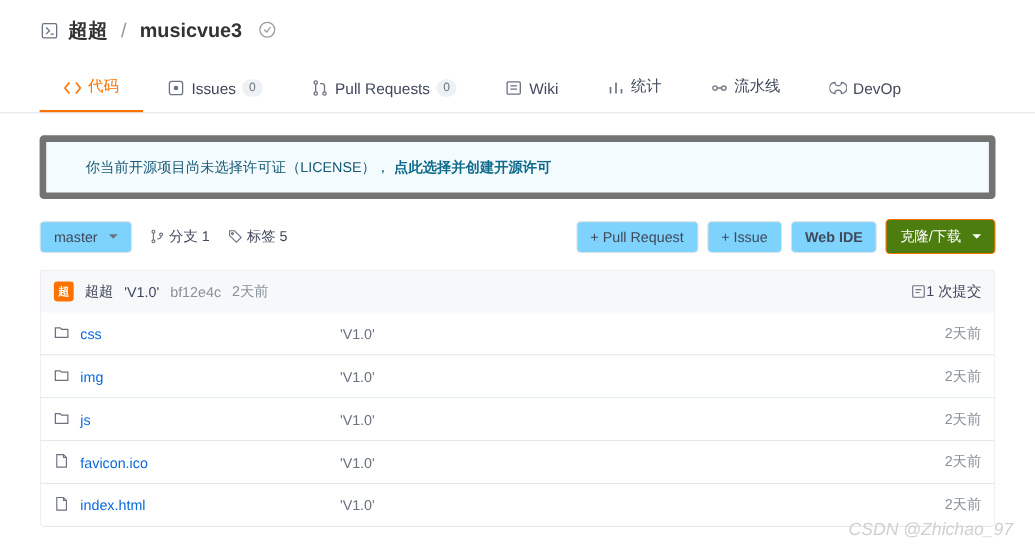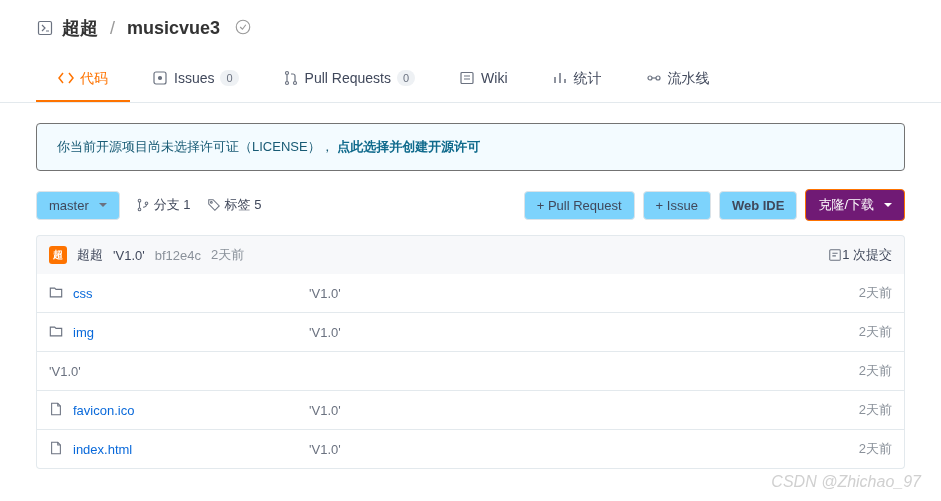--- a/index.html
+++ b/index.html
@@ -4,33 +4,33 @@
   <style>
     * { box-sizing: border-box; margin: 0; padding: 0; }
     body { font-family: -apple-system, BlinkMacSystemFont, "Segoe UI", Helvetica, Arial, sans-serif; font-size: 14px; color: #40485b; background: #fff; width: 941px; }
     .header { padding: 16px 36px 0; display: flex; align-items: center; gap: 8px; }
     .repo-icon { width: 18px; height: 18px; display: flex; align-items: center; justify-content: center; color: #6b7280; }
     .owner-link { color: #333; font-weight: 600; font-size: 18px; }
     .sep { color: #999; font-size: 18px; margin: 0 4px; }
     .repo-link { color: #333; font-weight: 600; font-size: 18px; }
     .badge-icon { color: #999; margin-left: 6px; }
     .tabs { display: flex; gap: 0; border-bottom: 1px solid #e3e9ed; padding: 0 36px; margin-top: 18px; }
-    .tab { display: flex; align-items: flex-start; gap: 6px; padding: 12px 22px; color: #40485b; cursor: pointer; font-size: 14px; border-bottom: 2px solid transparent; }
+    .tab { display: flex; align-items: flex-end; gap: 6px; padding: 12px 22px; color: #40485b; cursor: pointer; font-size: 14px; border-bottom: 2px solid transparent; }
     .tab.active { color: #fe7300; border-bottom-color: #fe7300; }
     .tab.active .tab-icon { color: #fe7300; }
     .tab-icon { color: #6b7280; display: flex; width: 16px; height: 16px; }
     .count-badge { background: #eef1f4; color: #6b7280; border-radius: 10px; padding: 0 6px; font-size: 11px; line-height: 16px; min-width: 18px; text-align: center; }
     .content { padding: 20px 36px 0; }
-    .license-banner { border: 1px solid #737373; background: #f3fbff; border-radius: 4px; padding: 14px 20px; color: #175a74; font-size: 13px; margin-bottom: 18px; }
+    .license-banner { border: 6px solid #737373; background: #f3fbff; border-radius: 4px; padding: 14px 36px; color: #175a74; font-size: 13px; margin-bottom: 18px; }
     .license-link { color: #0f6a8c; font-weight: 600; }
     .toolbar { display: flex; align-items: center; gap: 12px; margin-bottom: 14px; justify-content: space-between; }
     .toolbar-left { display: flex; align-items: center; gap: 16px; }
     .toolbar-right { display: flex; align-items: center; gap: 8px; }
     .btn { border: 1px solid #dce3e8; background: #7dd3fc; padding: 6px 12px; border-radius: 4px; cursor: pointer; font-size: 13px; display: inline-flex; align-items: center; gap: 6px; color: #40485b; }
-    .btn-orange { background: #701a75; border-color: #fe7300; color: #fff; font-weight: 500; justify-content: space-between; }
+    .btn-orange { background: #4d7c0f; border-color: #fe7300; color: #fff; font-weight: 500; justify-content: space-between; }
     .meta-link { color: #40485b; font-size: 13px; display: inline-flex; align-items: center; gap: 4px; }
     .summary-row { background: #f7f8fa; border: 1px solid #e3e9ed; border-bottom: none; border-radius: 4px 4px 0 0; padding: 10px 12px; display: flex; align-items: center; gap: 10px; font-size: 13px; }
     .avatar { width: 18px; height: 18px; background: #fe7300; color: #fff; border-radius: 3px; font-size: 10px; display: flex; align-items: center; justify-content: center; font-weight: 600; }
     .author { color: #40485b; font-weight: 500; }
     .commit-msg { color: #40485b; }
     .commit-hash { color: #8a919a; }
     .commit-time { color: #8a919a; }
     .spacer { flex: 1; }
     .commits-link { color: #40485b; display: flex; align-items: center; gap: 0; }
     .files { border: 1px solid #e3e9ed; border-top: none; border-radius: 0 0 4px 4px; }
@@ -117,20 +117,28 @@
   </div>
   <div class="tab">
     <span class="tab-icon">
         <svg viewBox="0 0 16 16" width="16" height="16" stroke="currentColor" fill="none" stroke-width="1.2">
           <circle cx="4" cy="8" r="2"></circle>
           <circle cx="12" cy="8" r="2"></circle>
           <path d="M6 8h4"></path>
         </svg>
       </span>
     <span>流水线</span>
+  </div>
+  <div class="tab">
+    <span class="tab-icon">
+        <svg viewBox="0 0 16 16" width="16" height="16" stroke="currentColor" fill="none" stroke-width="1.2">
+          <path d="M5 3a5 5 0 0 0 0 10 3 3 0 0 1 6 0 5 5 0 0 0 0-10 3 3 0 0 1-6 0z"></path>
+        </svg>
+      </span>
+    <span>DevOp</span>
   </div>
 </div>
 
 <div class="content">
   <div class="license-banner">
     <span>你当前开源项目尚未选择许可证（LICENSE），</span>
     <a class="license-link">点此选择并创建开源许可</a>
   </div>
 
   <div class="toolbar">
@@ -198,20 +206,26 @@
     <span class="file-name">
       <span class="file-icon"><svg viewBox="0 0 16 16" width="14" height="14" stroke="currentColor" fill="none" stroke-width="1.3">
               <path d="M1.5 3.5h5l1.5 1.5h6.5v8.5h-13z"></path>
             </svg></span>
       <a>img</a>
     </span>
     <a class="file-msg">'V1.0'</a>
     <span class="file-time">2天前</span>
       </div>
       <div class="file-row">
+    <span class="file-name">
+      <span class="file-icon"><svg viewBox="0 0 16 16" width="14" height="14" stroke="currentColor" fill="none" stroke-width="1.3">
+              <path d="M1.5 3.5h5l1.5 1.5h6.5v8.5h-13z"></path>
+            </svg></span>
+      <a>js</a>
+    </span>
     <a class="file-msg">'V1.0'</a>
     <span class="file-time">2天前</span>
       </div>
       <div class="file-row">
     <span class="file-name">
       <span class="file-icon"><svg viewBox="0 0 16 16" width="14" height="14" stroke="currentColor" fill="none" stroke-width="1.2">
               <path d="M3 1.5h7l3 3v10h-10z"></path>
               <path d="M10 1.5v3h3"></path>
             </svg></span>
       <a>favicon.ico</a>

